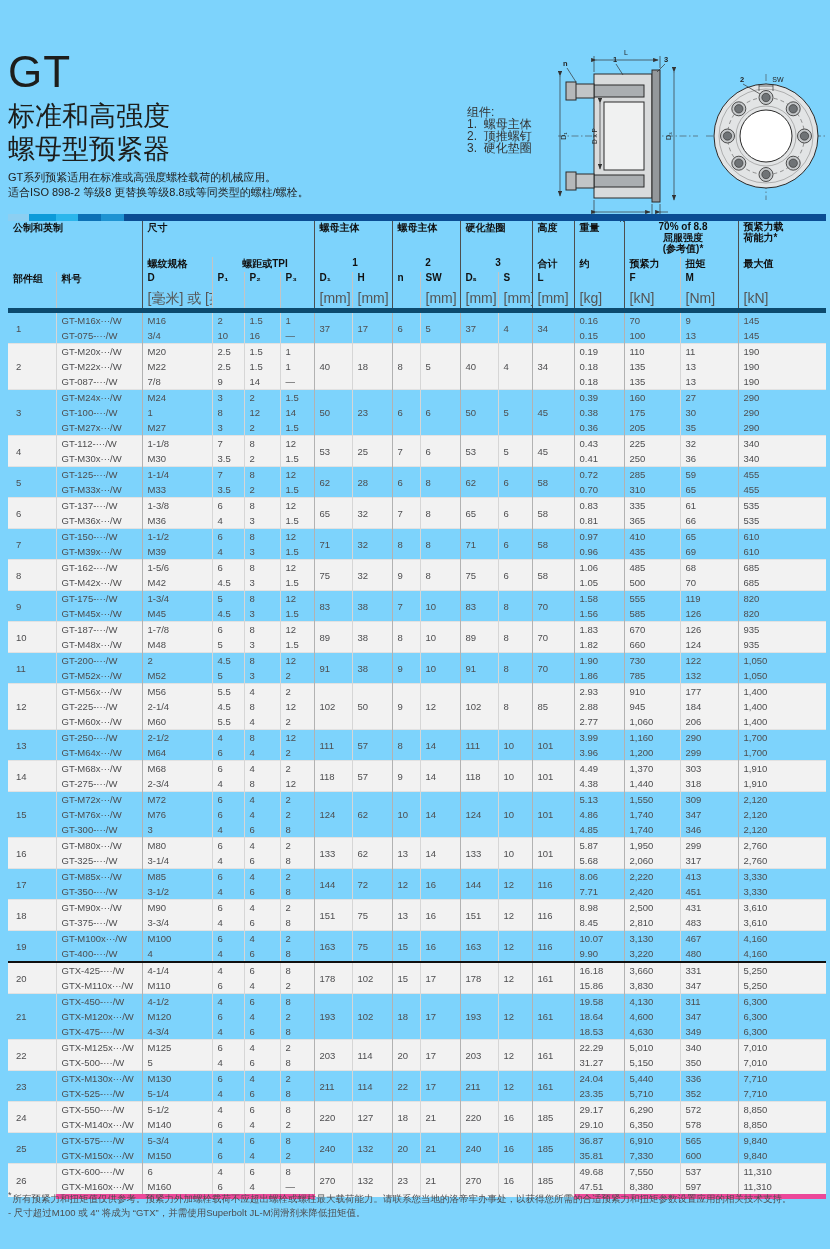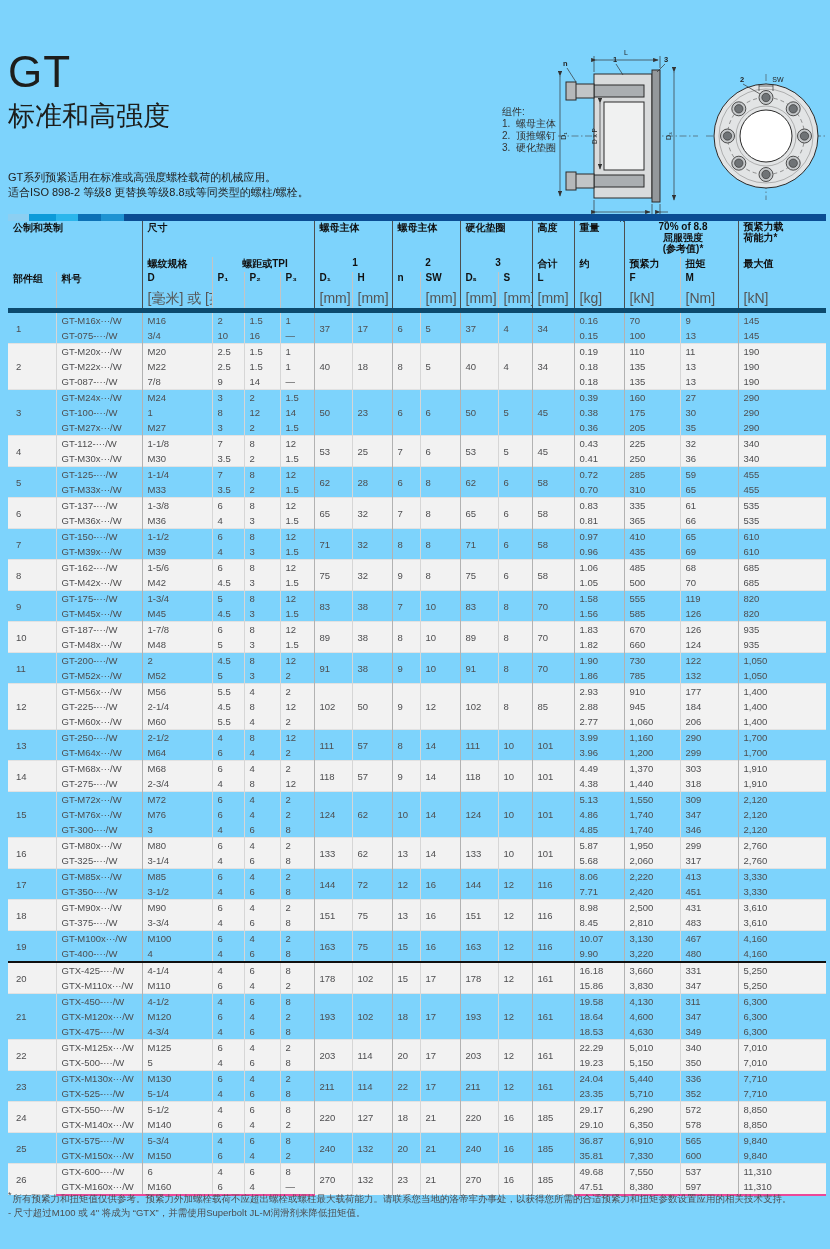--- a/index.html
+++ b/index.html
@@ -4,21 +4,21 @@
 <style>
   html,body{margin:0;padding:0;background:#fff;}
   .page{position:relative;width:830px;height:1249px;background:#7dd3fc;overflow:hidden;
         font-family:"Liberation Sans","DejaVu Sans",sans-serif;color:#1d1d1b;}
   
   .title{position:absolute;left:8px;top:50px;font-size:44px;font-weight:200;letter-spacing:1px;line-height:1;}
   .subtitle{position:absolute;left:8px;font-size:27px;font-weight:300;line-height:1;}
   .s1{top:103px;} .s2{top:136px;}
   .desc{position:absolute;left:8px;font-size:11px;color:#222;line-height:15px;}
   .d1{top:170px;} .d2{top:185px;text-align:center;}
-  .legend{position:absolute;left:502px;top:106px;font-size:10px;color:#333;line-height:12px;}
+  .legend{position:absolute;left:467px;top:106px;font-size:12px;color:#333;line-height:12px;}
   .legend div{white-space:pre;}
   .drawing{position:absolute;left:556px;top:40px;}
   
   .bar{position:absolute;left:8px;top:214px;width:818px;height:7px;display:flex;}
   .bar i{display:block;height:7px;}
   .bar .sg0{width:21px;} .bar .sg1{width:27px;} .bar .sg2{width:22px;}
   .bar .sg3{width:23px;} .bar .sg4{width:23px;} .bar .sg5{flex:1;}
   
   table.spec{position:absolute;left:8px;top:221px;width:818px;border-collapse:collapse;table-layout:fixed;}
   table.spec td{padding:0 0 0 5px;overflow:hidden;white-space:nowrap;}
@@ -31,39 +31,40 @@
   thead td.pre{white-space:pre-line;line-height:11px;}
   thead .bdD{border-left:1px solid #4e4e4e;}
   thead .bdL{border-left:1px solid #c4c4c4;}
   tbody td{height:15px;line-height:15px;font-size:9.5px;color:#4d4d4f;vertical-align:middle;}
   tbody td.bdD{border-left:1px solid #b2b2b2;}
   tbody td.bdL{border-left:1px solid #d6d6d6;}
   tbody td.c-no{padding-left:8px;}
   tbody tr.alt td{background:#f2f2f2;}
   tbody tr.group-start td{border-top:1px solid #e2e2e2;}
   tbody tr.gtx-start td{border-top:2px solid #101010;}
-  tbody tr.last td{border-bottom:2px solid #ec4899;}
+  tbody tr.last td{border-bottom:5px solid #ec4899;}
   
   .footnotes{position:absolute;left:8px;top:1188px;width:816px;font-size:9.5px;color:#4d4d4f;line-height:14px;}
   .fn{white-space:nowrap;}
   .star{font-size:9px;vertical-align:super;margin-right:1px;}
   
   .drawing text{font-family:"Liberation Sans","DejaVu Sans",sans-serif;fill:#222;}
   .dim{stroke:#333;stroke-width:0.7;fill:none;}
   .out{stroke:#2a2a2a;stroke-width:1;}
   .thin{stroke:#777;stroke-width:0.5;fill:none;}
   .cl{stroke:#444;stroke-width:0.6;fill:none;stroke-dasharray:7 2.5 1.5 2.5;}
 </style>
 </head>
 <body>
 
 <div class="page">
 
   <div class="title">GT</div>
   <div class="subtitle s1">标准和高强度</div>
+  <div class="subtitle s2">螺母型预紧器</div>
   <div class="desc d1">GT系列预紧适用在标准或高强度螺栓载荷的机械应用。</div>
   <div class="desc d2">适合ISO 898-2 等级8 更替换等级8.8或等同类型的螺柱/螺栓。</div>
 
   <div class="legend">
     <div>组件:</div>
     <div>1.  螺母主体</div>
     <div>2.  顶推螺钉</div>
     <div>3.  硬化垫圈</div>
   </div>
 
@@ -956,21 +957,21 @@
           <td class="bdD">5,010</td>
           <td class="bdL">340</td>
           <td class="bdD">7,010</td>
         </tr>
         <tr class="alt">
           <td class="c-pn bdL">GTX-500-···/W</td>
           <td class="bdD">5</td>
           <td class="bdL">4</td>
           <td class="bdL">6</td>
           <td class="bdL">8</td>
-          <td class="bdD">19.23</td>
+          <td class="bdD">31.27</td>
           <td class="bdD">5,150</td>
           <td class="bdL">350</td>
           <td class="bdD">7,010</td>
         </tr>
         <tr class="group-start">
           <td class="c-no" rowspan="2">23</td>
           <td class="c-pn bdL">GTX-M130x···/W</td>
           <td class="bdD">M130</td>
           <td class="bdL">6</td>
           <td class="bdL">4</td>

